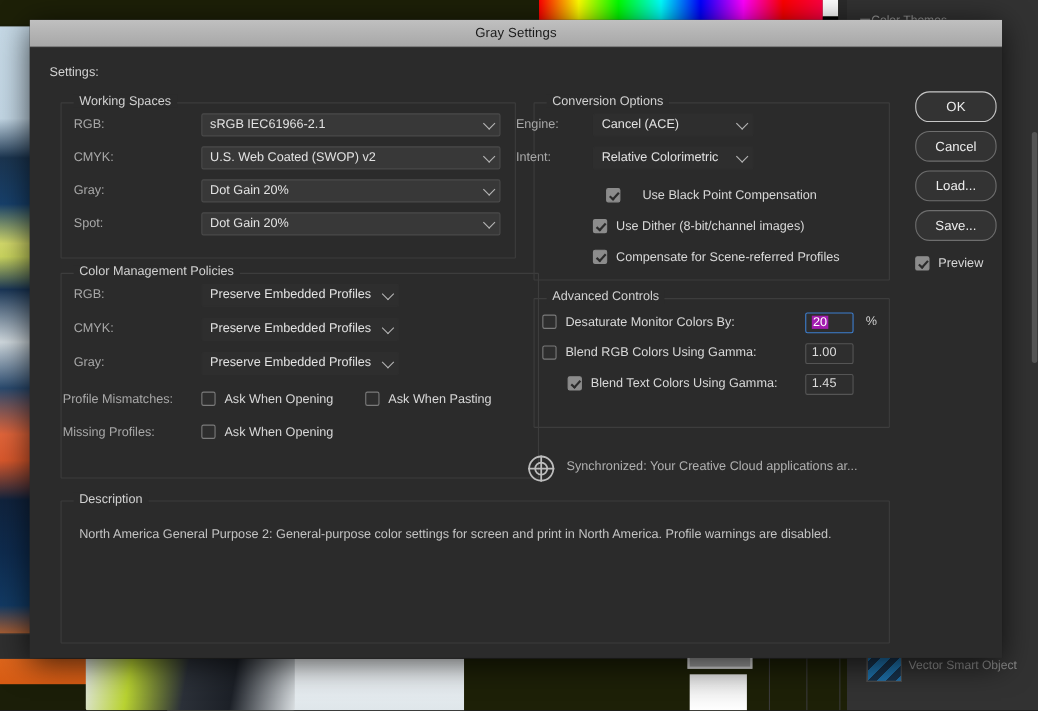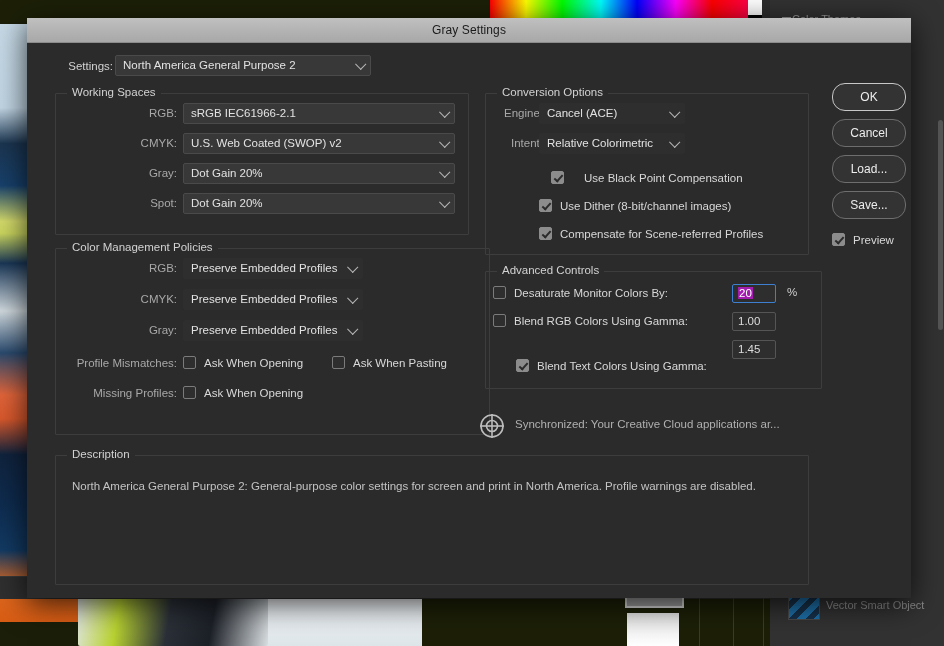--- a/index.html
+++ b/index.html
@@ -151,21 +151,21 @@
     border-radius: 1px;
   }
   .group > .legend {
     position: absolute; top: -8px; left: 11px;
     background: #2b2b2b; padding: 0 5px;
     font-size: 11.5px; color: #d2d2d2;
   }
 
   .lbl {
     position: absolute; font-size: 11.5px; color: #a8a8a8;
-    text-align: right; line-height: 20px;
+    text-align: left; line-height: 20px;
   }
   .lbl-b { color: #d2d2d2; }
 
   
   .sel {
     position: absolute; height: 21px; box-sizing: border-box;
     background: #383838; border: 1px solid #4a4a4a; border-radius: 2px;
     color: #e2e2e2; font-size: 11.5px; line-height: 19px;
     padding-left: 7px; padding-right: 20px; white-space: nowrap; overflow: hidden;
   }
@@ -276,24 +276,20 @@
 
   <div class="dialog">
 
     <div class="dlg-titlebar">
       <span class="dlg-title">Gray Settings</span>
     </div>
 
     <div class="dlg-body">
 
       <div class="lbl lbl-b" style="left:18px; top:13px; width:68px;">Settings:</div>
-      <div class="sel" style="left:88px; top:12px; width:256px;">
-        <span>North America General Purpose 2</span>
-        <span class="chev"></span>
-      </div>
 
       <div class="group" style="left:28px; top:50px; width:412px; height:140px;">
         <span class="legend">Working Spaces</span>
       </div>
       <div class="lbl" style="left:40px; top:60px; width:110px;">RGB:</div>
       <div class="sel" style="left:156px; top:60px; width:272px;">
         <span>sRGB IEC61966-2.1</span>
         <span class="chev"></span>
       </div>
 
@@ -373,42 +369,42 @@
       </div>
       <div class="cbrow" style="left:512px; top:156px;">
         <span class="cb on"></span>
         <span class="cbtext">Use Dither (8-bit/channel images)</span>
       </div>
       <div class="cbrow" style="left:512px; top:184px;">
         <span class="cb on"></span>
         <span class="cbtext">Compensate for Scene-referred Profiles</span>
       </div>
 
-      <div class="group" style="left:458px; top:228px; width:322px; height:116px;padding-left:13px;">
+      <div class="group" style="left:458px; top:228px; width:322px; height:116px;">
         <span class="legend">Advanced Controls</span>
       </div>
 
       <div class="cbrow" style="left:466px; top:243px;">
         <span class="cb"></span>
         <span class="cbtext">Desaturate Monitor Colors By:</span>
       </div>
       <div class="numf focus" style="left:705px; top:241px; width:44px;">
         <span class="selsp">20</span>
       </div>
       <div class="pct" style="left:760px; top:243px;">%</div>
 
       <div class="cbrow" style="left:466px; top:271px;">
         <span class="cb"></span>
         <span class="cbtext">Blend RGB Colors Using Gamma:</span>
       </div>
       <div class="numf" style="left:705px; top:269px; width:44px;">
         <span>1.00</span>
       </div>
 
-      <div class="cbrow" style="left:466px; top:316px;padding-left:23px;">
+      <div class="cbrow" style="left:466px; top:299px;padding-left:23px;">
         <span class="cb on"></span>
         <span class="cbtext">Blend Text Colors Using Gamma:</span>
       </div>
       <div class="numf" style="left:705px; top:297px; width:44px;">
         <span>1.45</span>
       </div>
 
       <svg class="sync-icon" viewBox="0 0 26 26">
         <circle cx="13" cy="13" r="11" fill="none" stroke="#bdbdbd" stroke-width="1.6"></circle>
         <circle cx="13" cy="13" r="5.5" fill="none" stroke="#bdbdbd" stroke-width="1.6"></circle>

